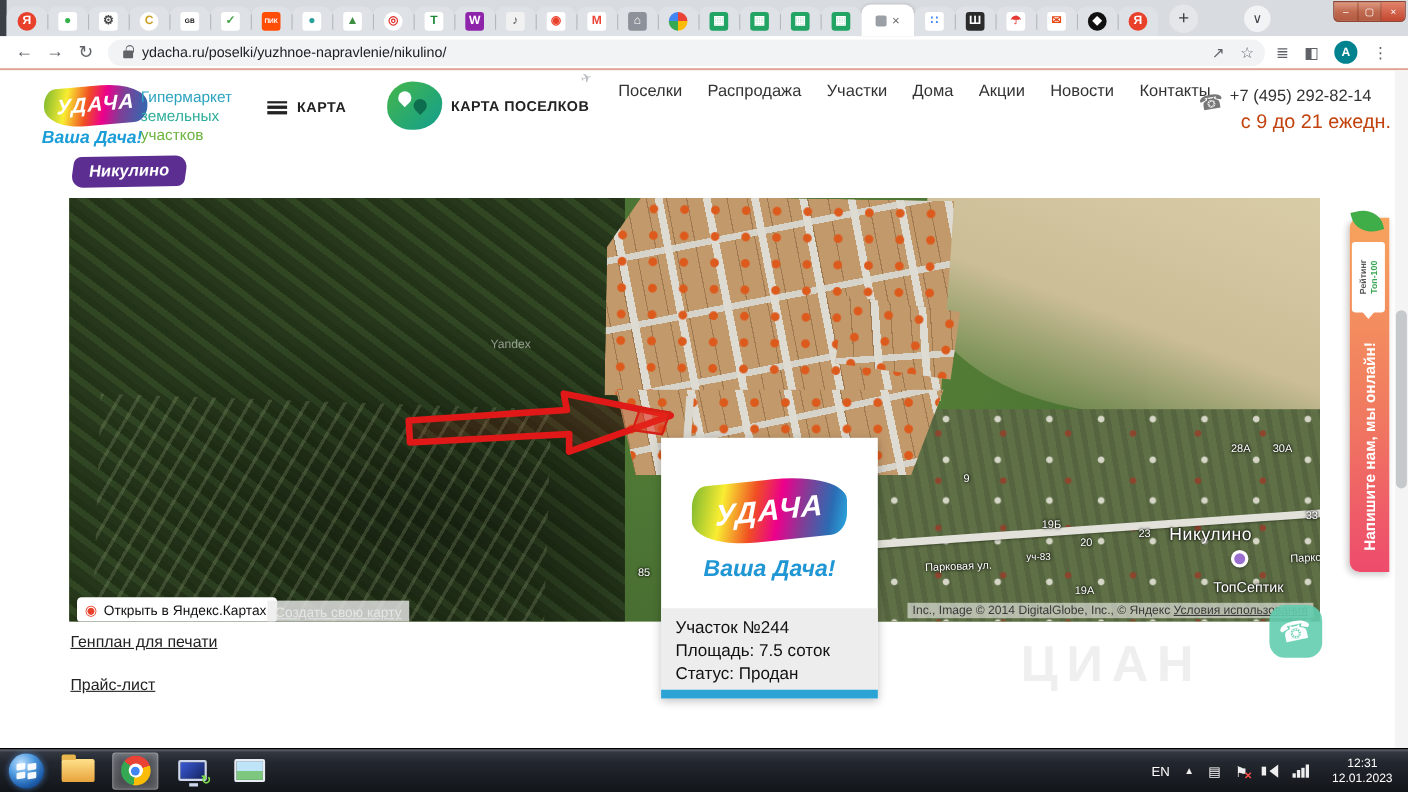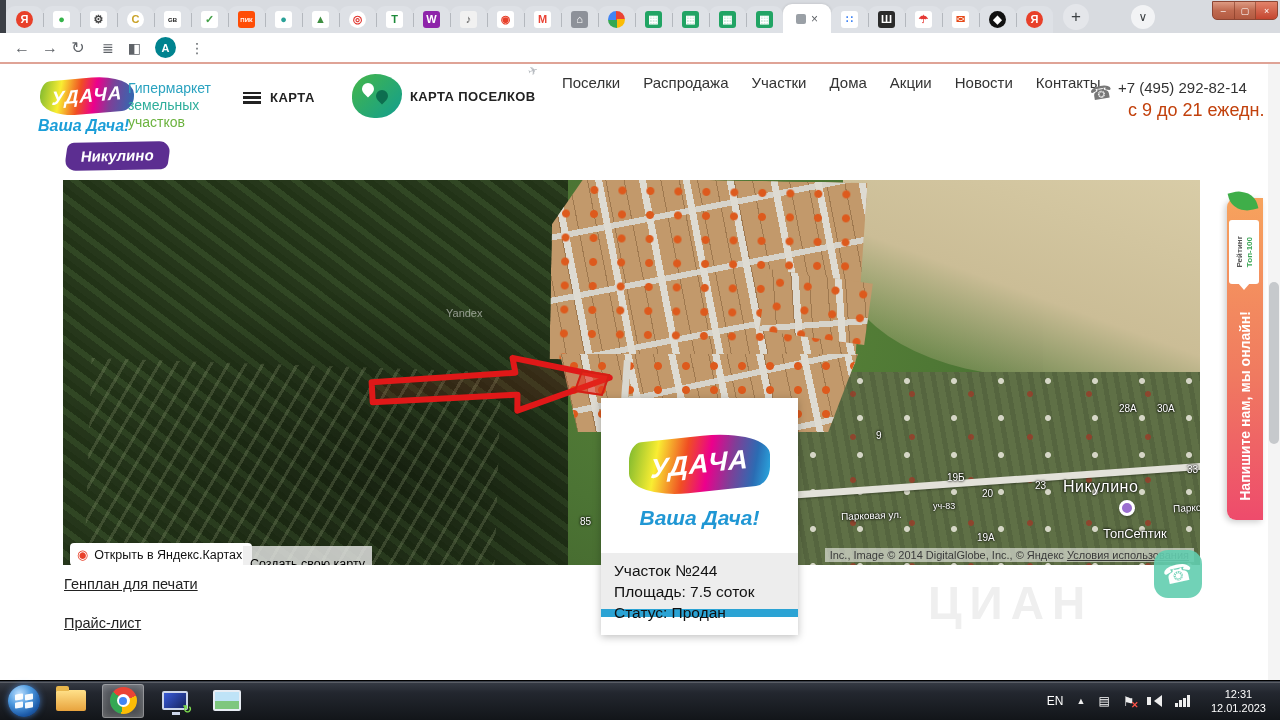--- a/index.html
+++ b/index.html
@@ -135,38 +135,38 @@
   .pin-dot { position:absolute; width:16px; height:16px; border-radius:50%;
     background:#9b6fd0; border:3px solid #fff; box-shadow:0 1px 3px rgba(0,0,0,.4); z-index:5; }
   .arrow-svg { position:absolute; left:303px; top:174px; z-index:6; transform:rotate(-3deg); }
   .hot-plot { position:absolute; left:514px; top:192px; width:30px; height:22px; z-index:6;
     background:rgba(230,45,30,.55); border:2px solid #d42015; transform:skewX(-12deg) rotate(8deg); }
   .open-btn { position:absolute; left:7px; top:363px; height:23px; background:#fff; border-radius:4px;
     box-shadow:0 1px 3px rgba(0,0,0,.35); display:flex; align-items:center; gap:6px;
     padding:0 10px 0 7px; z-index:8; cursor:pointer; }
   .open-btn .rpin { color:#e8402a; font-size:13px; }
   .open-btn span.txt { font-size:12.5px; color:#111; }
-  .create-link { position:absolute; left:180px; top:366px; font-size:12.5px; color:#000000;
-    text-decoration:underline; background:rgba(235,235,235,.8); padding:11px 7px; z-index:8; cursor:pointer; }
+  .create-link { position:absolute; left:180px; top:366px; font-size:12.5px; color:#e5e5e5;
+    text-decoration:underline; background:rgba(235,235,235,.8); padding:4px 7px; z-index:8; cursor:pointer; }
   .attrib { position:absolute; right:6px; top:368px; font-size:11px; color:#3a3a3a;
     background:rgba(255,255,255,.55); padding:1px 5px; z-index:7; white-space:nowrap; }
   .attrib a { color:#3a3a3a; text-decoration:underline; cursor:pointer; }
 
   
   .popup { position:absolute; left:601px; top:334px; width:197px; height:237px; background:#fff;
     box-shadow:0 2px 8px rgba(0,0,0,.25); z-index:20; }
   .popup-logo { position:relative; height:155px; }
   .pflag { position:absolute; left:28px; top:38px; width:141px; height:56px;
     background:linear-gradient(100deg,#7cb82f 0%,#f9ed32 20%,#f04e23 40%,#ec008c 56%,#7f3f97 72%,#2b6cb3 88%,#29abe2 100%);
     border-radius:12px 48% 14px 42%/18px 26px 18px 26px; transform:skewY(-6deg);
     display:flex; align-items:center; justify-content:center; }
   .pflag span { color:#fff; font-weight:bold; font-style:italic; font-size:27px; letter-spacing:1px; }
   .psub { position:absolute; left:0; right:0; top:108px; text-align:center; font-size:21px;
     font-weight:bold; font-style:italic; color:#2097d4; }
-  .popup-info { height:56px; background:#ededed; padding:7px 0 0 13px; }
+  .popup-info { height:74px; background:#ededed; padding:7px 0 0 13px; }
   .popup-info div { font-size:15.5px; color:#111; line-height:21px; }
   .popup-bar { height:8px; background:#2ba3d4; }
 
   
   .plink { position:absolute; left:64px; font-size:14.5px; color:#222; text-decoration:underline; cursor:pointer; }
 
   
   .cian { position:absolute; left:928px; top:512px; font-size:46px; font-weight:bold;
     color:#efefef; letter-spacing:8px; z-index:1; }
 
@@ -342,20 +342,26 @@
       <span>–</span>
       <span>▢</span>
       <span class="close">×</span>
     </div>
   </div>
 
   <div class="toolbar">
     <span class="navbtn" style="margin-left:8px">←</span>
     <span class="navbtn">→</span>
     <span class="navbtn">↻</span>
+    <div class="addr">
+      <span class="lock"></span>
+      <span class="url">ydacha.ru/poselki/yuzhnoe-napravlenie/nikulino/</span>
+      <span class="mini">↗</span>
+      <span class="mini">☆</span>
+    </div>
     <div class="tb-right">
       <span class="mini">≣</span>
       <span class="mini">◧</span>
       <span class="avatar">A</span>
       <span class="mini">⋮</span>
     </div>
   </div>
 
   <div class="page">
 

